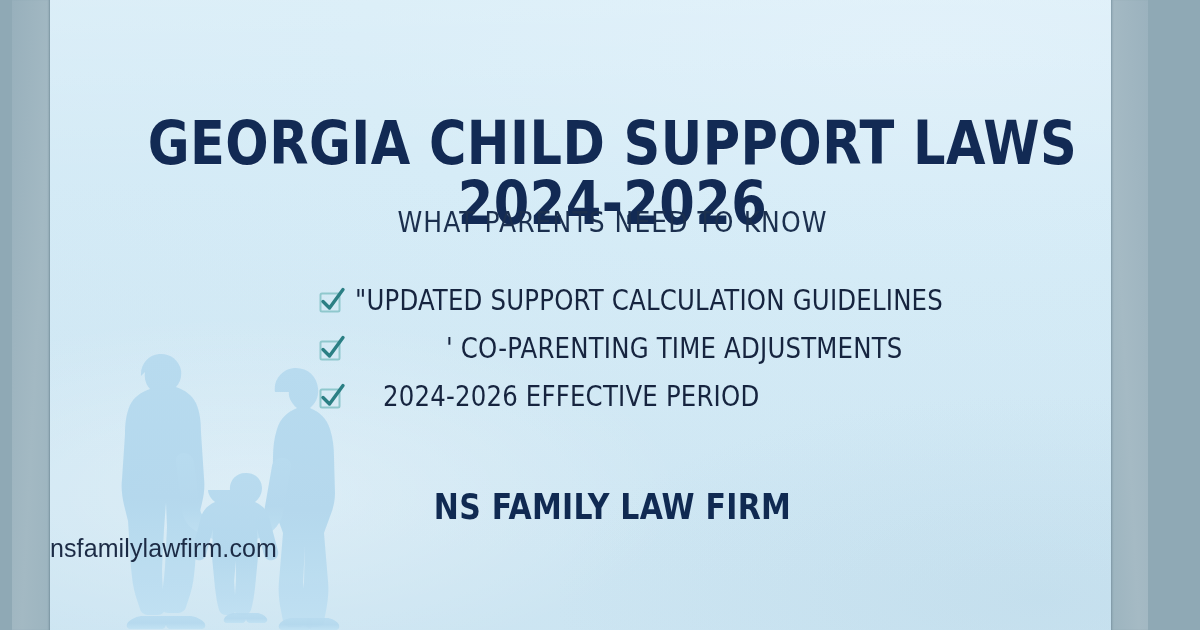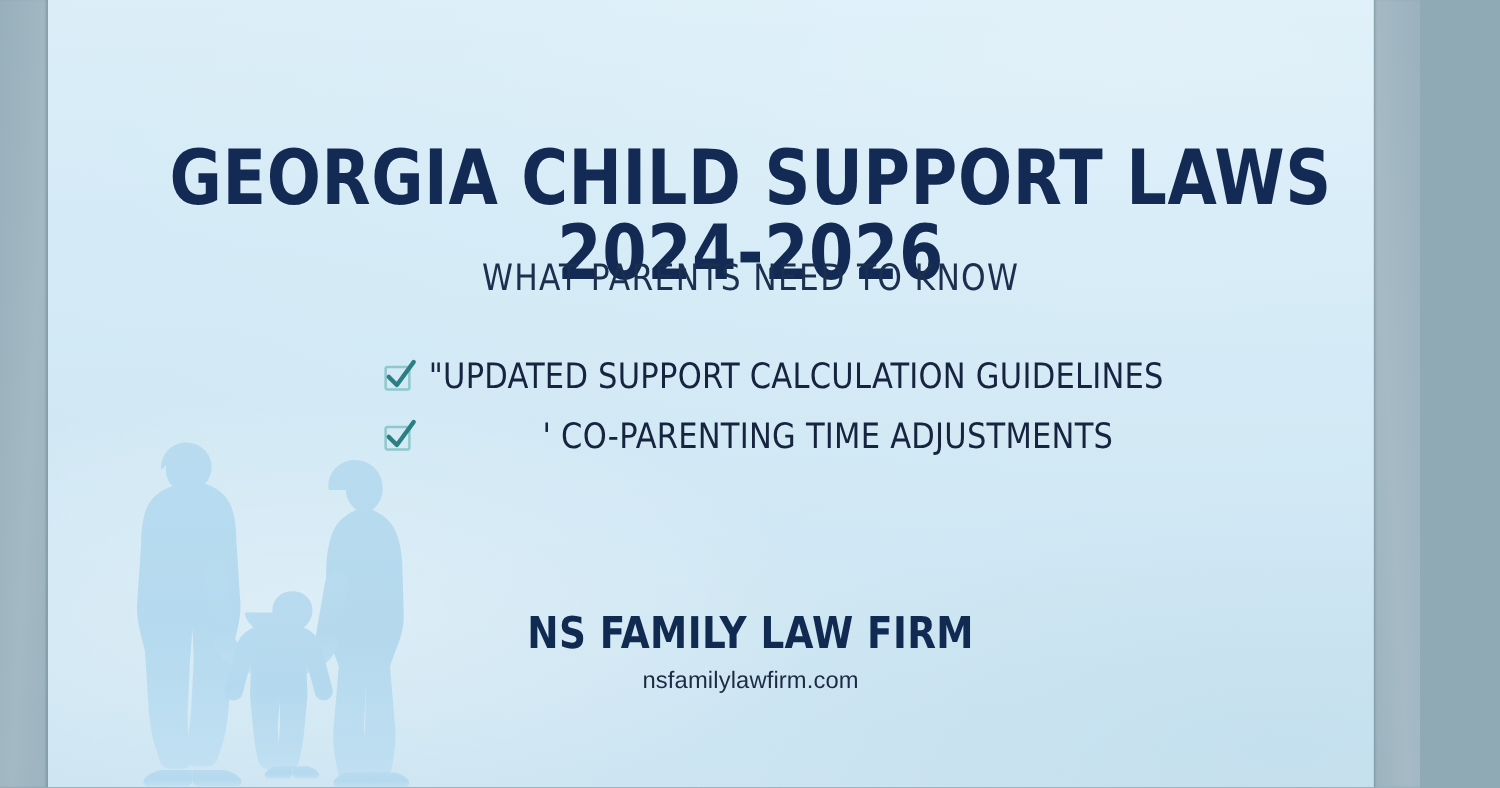--- a/index.html
+++ b/index.html
@@ -15,20 +15,21 @@
     font-family: "Liberation Sans", sans-serif;
   }
 
   
   .poster {
     position: relative;
     width: 1136px;
     height: 630px;
     overflow: hidden;
     background: linear-gradient(100deg, #9db5c0 0%, #a6bcc5 45%, #9fb6c1 100%);
+    margin-left: 12px;
   }
 
   .letterbox {
     position: absolute;
     top: 0;
     height: 630px;
     z-index: 5;
   }
   .letterbox.left {
     left: 0;
@@ -170,25 +171,25 @@
     font-weight: 700;
     font-size: 35px;
     letter-spacing: .3px;
     transform: scaleX(.95);
   }
   .site {
     position: absolute;
     left: 0;
     right: 0;
     top: 534px;
-    text-align: center;
+    text-align: left;
     color: #1c2b45;
     font-family: "Liberation Sans", sans-serif;
     font-weight: 400;
-    font-size: 19px;
+    font-size: 25px;
     letter-spacing: .1px;
   }
 </style>
 </head>
 <body>
 
 <div class="poster">
 
   <div class="letterbox left"></div>
   <div class="letterbox right"></div>
@@ -252,20 +253,29 @@
         <div class="check-item i2">
           <span class="check-icon">
             <svg viewBox="0 0 30 30" xmlns="http://www.w3.org/2000/svg" aria-hidden="true">
               <rect x="3.5" y="8.5" width="19" height="18" rx="1.5" fill="none" stroke="#8fc8cd" stroke-width="2"></rect>
               <path d="M6 16.5 L12.5 23 L26 4.5" fill="none" stroke="#2b7f84" stroke-width="3.4" stroke-linecap="round" stroke-linejoin="round"></path>
             </svg>
           </span>
           <span class="check-label">' CO-PARENTING TIME ADJUSTMENTS</span>
         </div>
 
+        <div class="check-item i3">
+          <span class="check-icon">
+            <svg viewBox="0 0 30 30" xmlns="http://www.w3.org/2000/svg" aria-hidden="true">
+              <rect x="3.5" y="8.5" width="19" height="18" rx="1.5" fill="none" stroke="#8fc8cd" stroke-width="2"></rect>
+              <path d="M6 16.5 L12.5 23 L26 4.5" fill="none" stroke="#2b7f84" stroke-width="3.4" stroke-linecap="round" stroke-linejoin="round"></path>
+            </svg>
+          </span>
+          <span class="check-label">2024-2026 EFFECTIVE PERIOD</span>
+        </div>
 
       </div>
 
       <div class="brand">NS FAMILY LAW FIRM</div>
       <div class="site">nsfamilylawfirm.com</div>
 
     </div>
   </div>
 </div>
 

